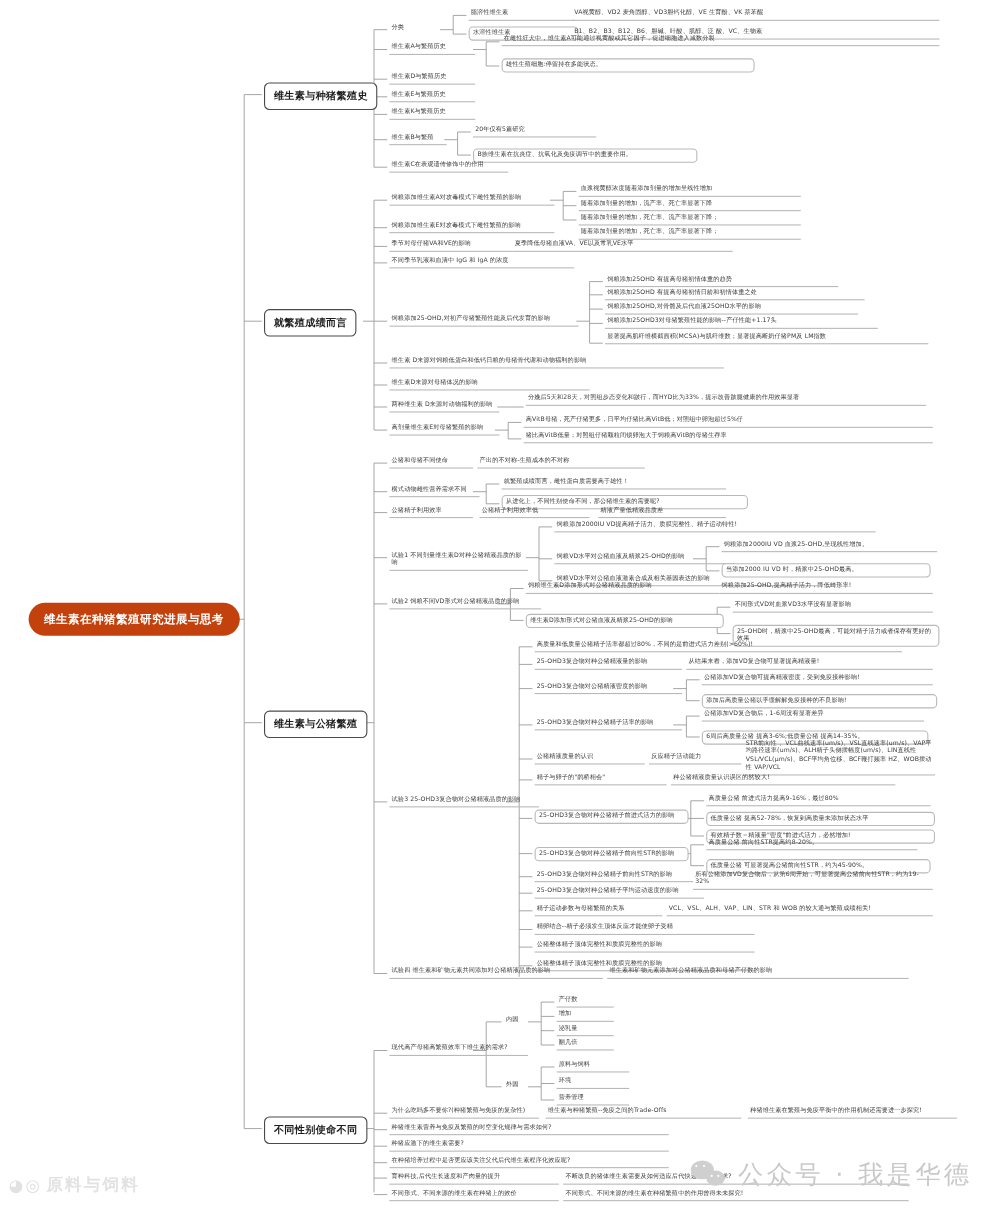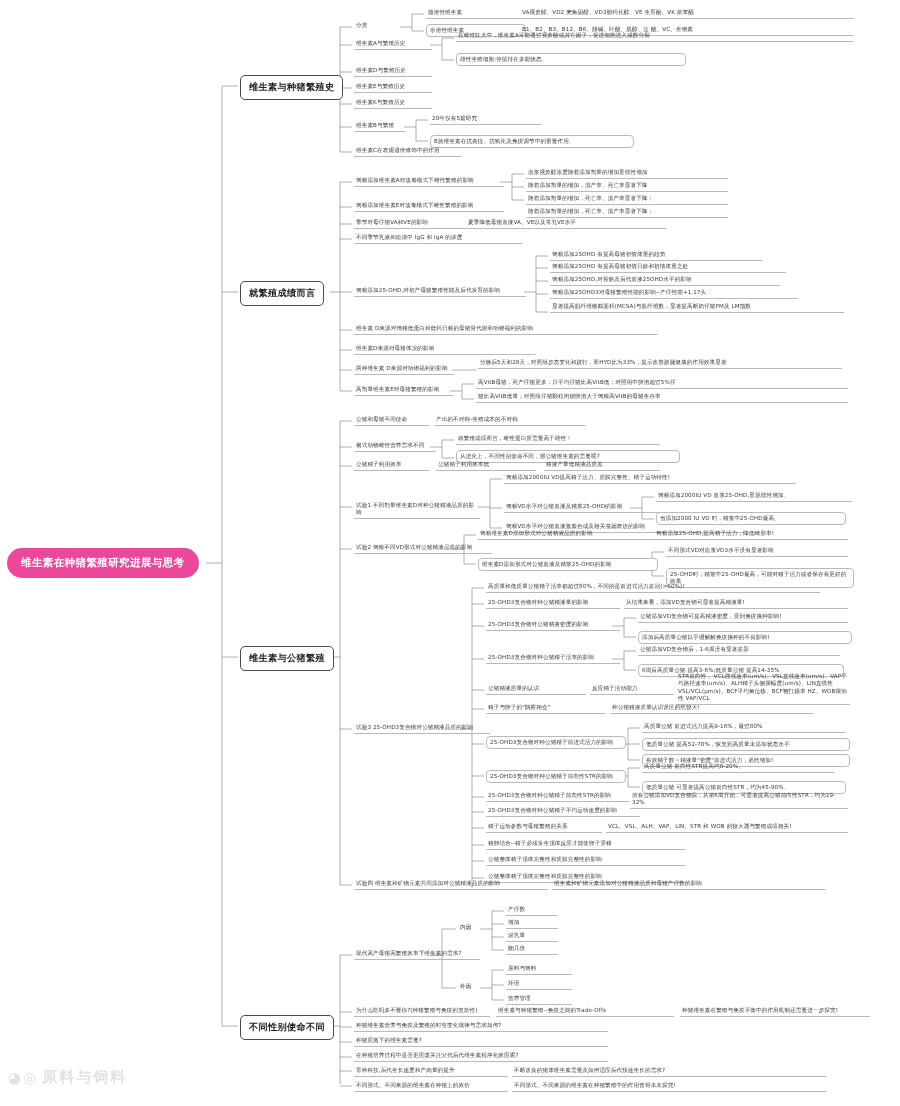--- a/index.html
+++ b/index.html
@@ -253,21 +253,21 @@
       <path d="M492,937 H504"></path>
         <path d="M492,950 H504"></path>
       <path d="M480,988 H492"></path>
         <path d="M492,970 V1000"></path>
       <path d="M492,970 H504"></path>
         <path d="M492,985 H504"></path>
         <path d="M492,1000 H504"></path>
     </g>
   </svg>
 
-  <div class="root" style="left: 7px; top: 548px; background: #ec4899; font-family: Liberation Serif, serif;">维生素在种猪繁殖研究进展与思考</div>
+  <div class="root" style="left: 26px; top: 548px; background: #c2410c; font-family: Liberation Serif, serif;">维生素在种猪繁殖研究进展与思考</div>
 
   <div class="main" style="left:240px;top:62px;margin-top:13px;">维生素与种猪繁殖史</div>
   <div class="main" style="left:240px;top:281px;">就繁殖成绩而言</div>
   <div class="main" style="left:240px;top:646px;text-align:right;">维生素与公猪繁殖</div>
   <div class="main" style="left:240px;top:1015px;">不同性别使命不同</div>
 
   <div class="node pl" style="left:354px;top:21px;width:42px;">分类</div>
   <div class="node u" style="left:426px;top:8px;width:92px;">脂溶性维生素</div>
   <div class="node u" style="left:520px;top:8px;width:330px;">VA视黄醇、VD2 麦角固醇、VD3胆钙化醇、VE 生育酚、VK 萘苯醌</div>
   <div class="node bx" style="left:426px;top:24px;width:92px;">水溶性维生素</div>
@@ -409,14 +409,25 @@
   <div class="node u" style="left:512px;top:1066px;width:310px;">不断改良的猪体维生素需要及如何适应后代快速生长的需求?</div>
 
   <div class="node u" style="left:354px;top:1081px;width:150px;">不同形式、不同来源的维生素在种猪上的效价</div>
   <div class="node u" style="left:512px;top:1081px;width:310px;">不同形式、不同来源的维生素在种猪繁殖中的作用曾得未未探究!</div>
 
   <div class="wm-left">
     <span class="glyph">◕◎</span>
     <span>原料与饲料</span>
   </div>
 
+  <div class="wm-right">
+    <span class="wechat">
+      <span class="b1"></span>
+        <span class="b2"></span>
+      <span class="d" style="left:4px;top:4px;"></span>
+      <span class="d" style="left:11px;top:4px;"></span>
+      <span class="d" style="left:18px;top:13px;"></span>
+      <span class="d" style="left:24px;top:13px;"></span>
+    </span>
+    <span>公众号 · 我是华德</span>
+  </div>
 
 </div>
 
 </body></html>

